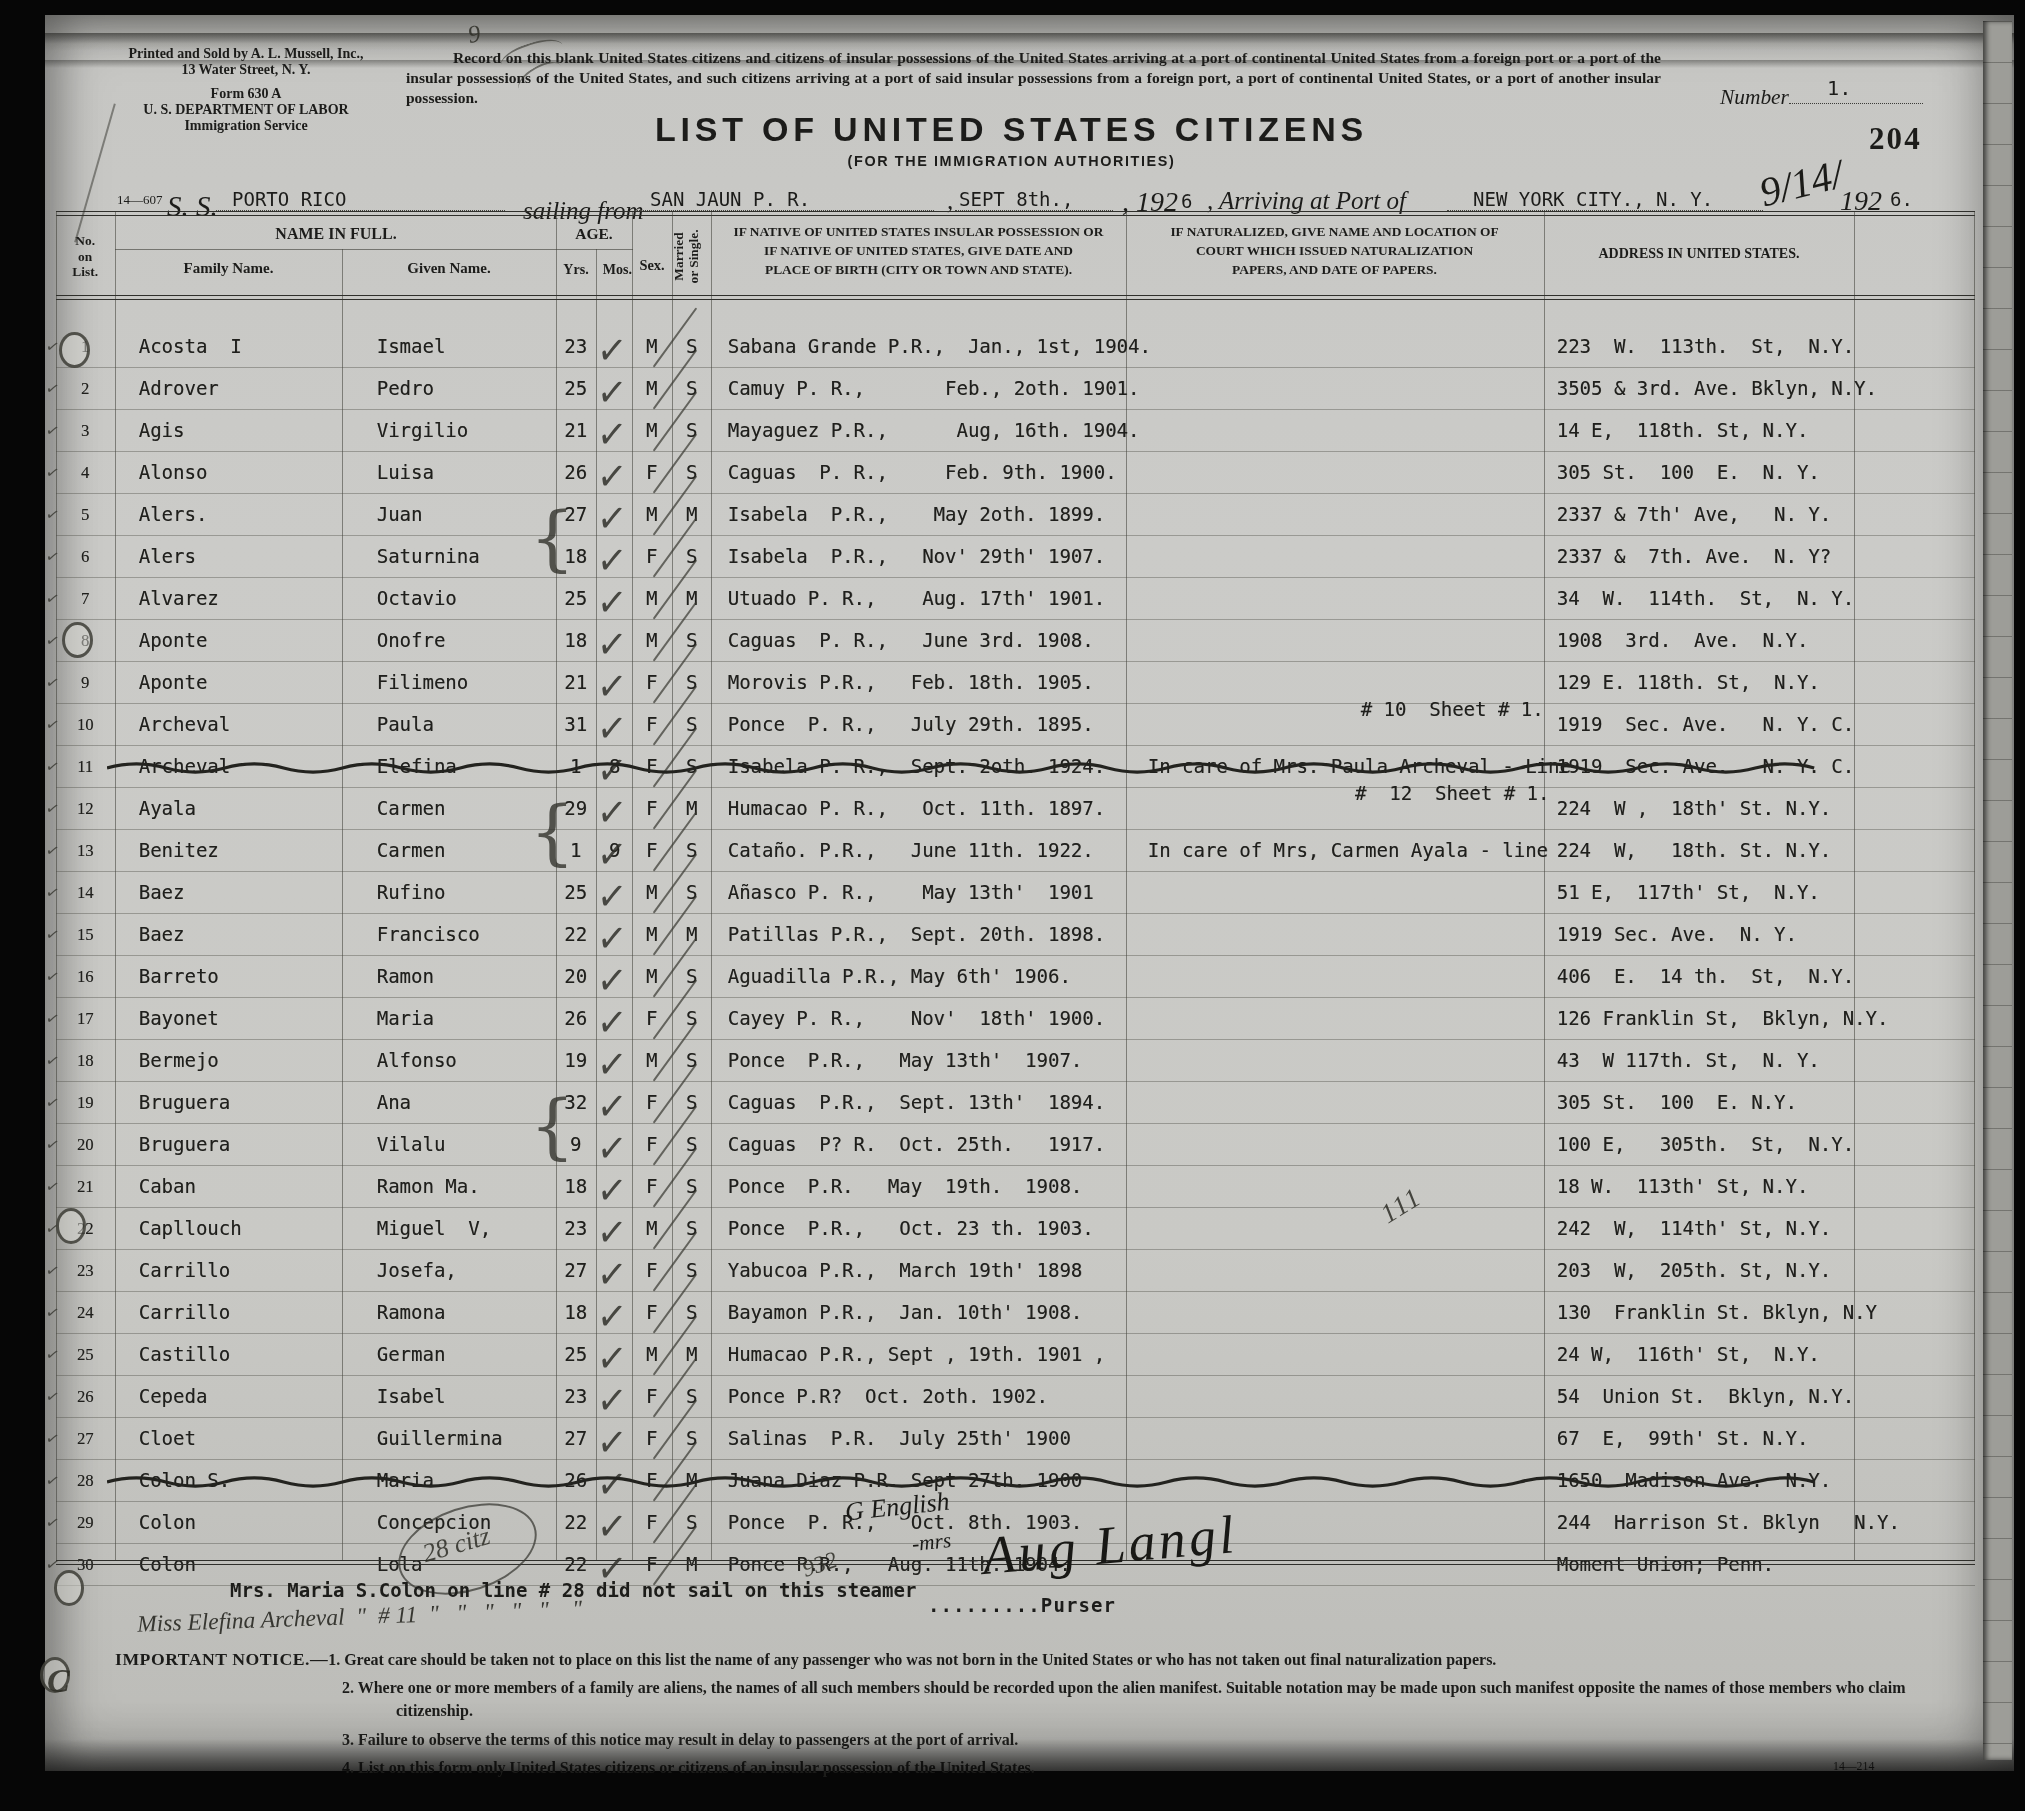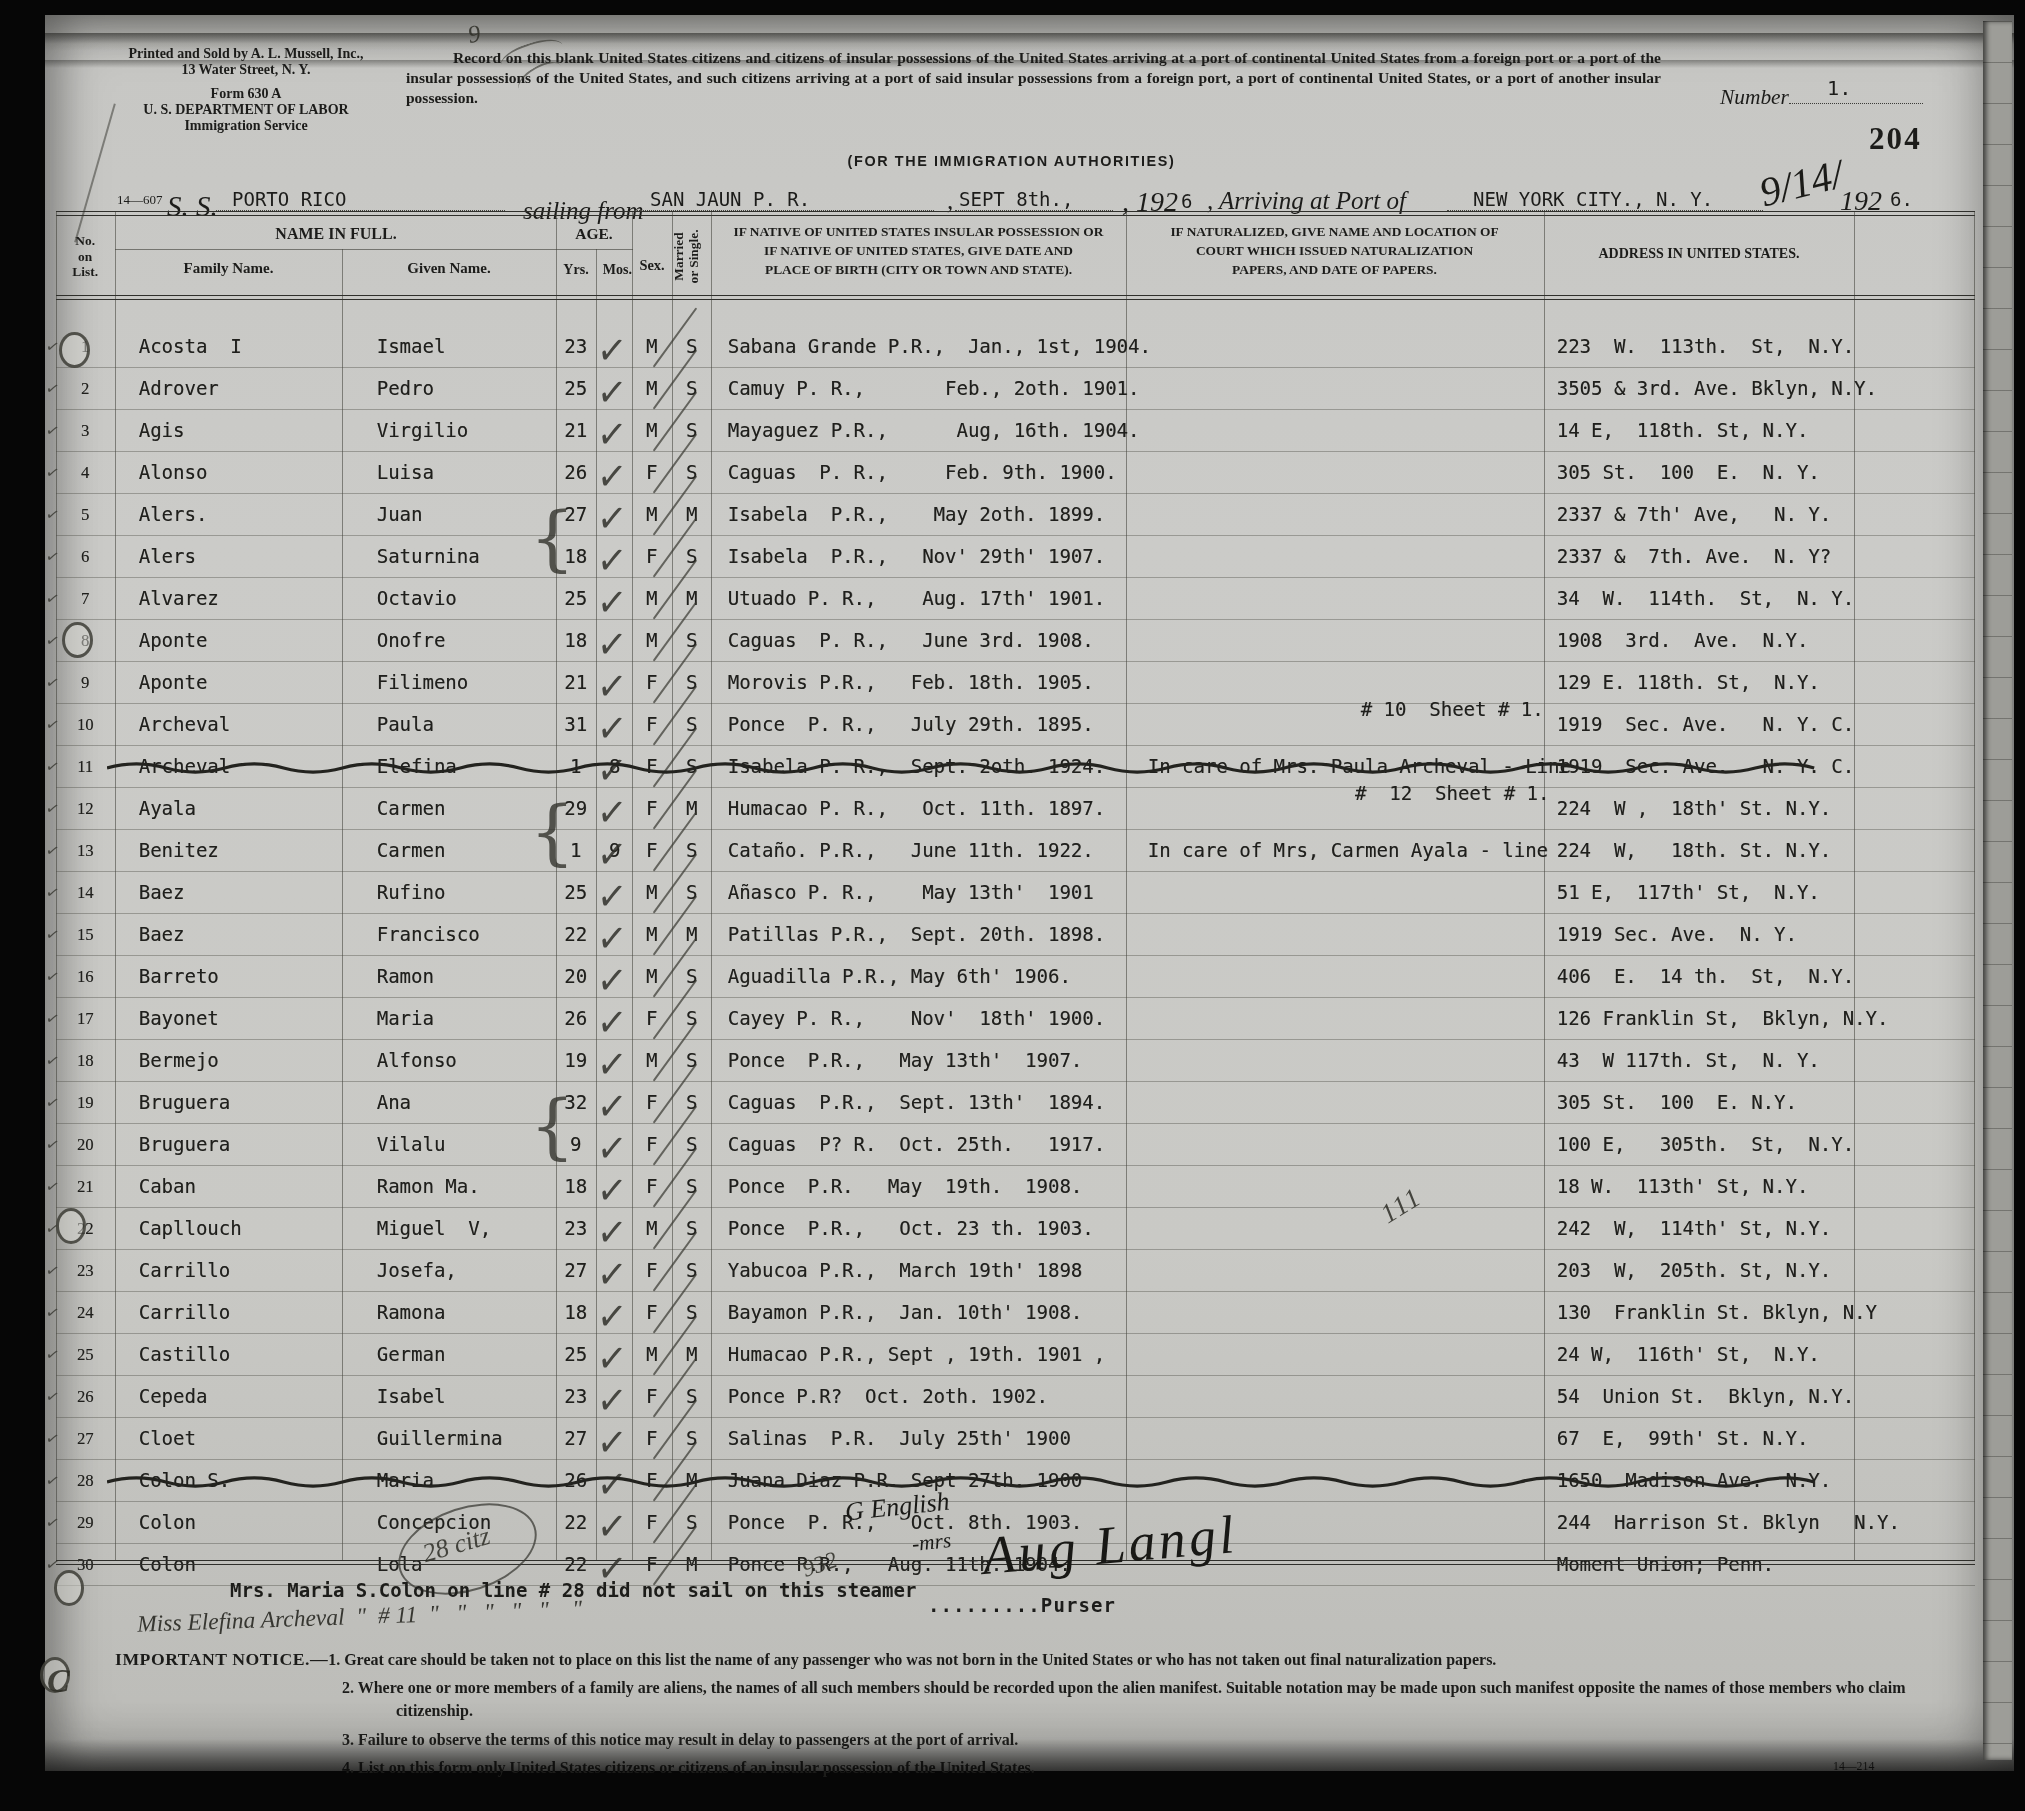--- a/index.html
+++ b/index.html
@@ -115,20 +115,21 @@
     </div>
     <div class="plate-no">14—607</div>
     <div class="pencil-line"></div>
     <div class="record-para">Record on this blank United States citizens and citizens of insular possessions of the United States arriving at a port of continental United States from a foreign port or a port of the insular possessions of the United States, and such citizens arriving at a port of said insular possessions from a foreign port, a port of continental United States, or a port of another insular possession.</div>
     <div class="number-line">
       <span class="num-label">Number</span><span class="num-dots"></span>
       <span class="num-value">1.</span>
     </div>
     <div class="page-no">204</div>
 
+    <div class="title">LIST OF UNITED STATES CITIZENS</div>
     <div class="subtitle">(FOR THE IMMIGRATION AUTHORITIES)</div>
 
     <div class="pencil" style="left:423px;top:5.4px;font-size:24.6px;transform:rotate(-10deg);">9</div>
     <div class="arc" style="left:455px;top:28px;width:64px;transform:rotate(-18deg);"></div>
     <div class="arc" style="left:471px;top:51px;width:48px;transform:rotate(-30deg);"></div>
 
     <div class="voyage">
       <span class="it" style="left:115px;top:16px;font-size:29px;">S. S.</span>
       <span class="dots" style="left:171px;top:5.4px;width:289px;"></span>
       <span class="typed" style="left:187px;top:14px;">PORTO RICO</span>

